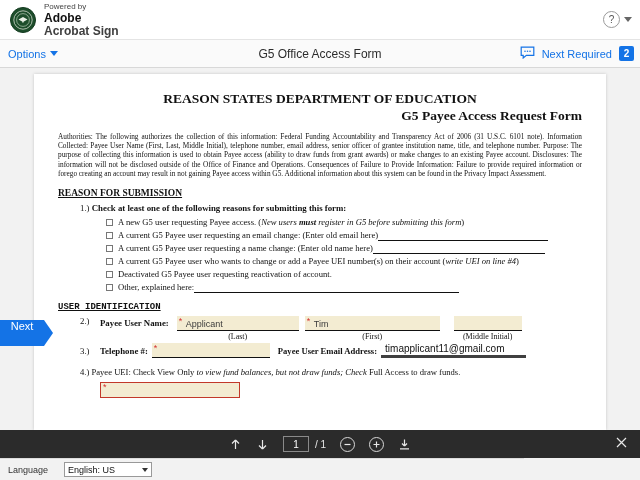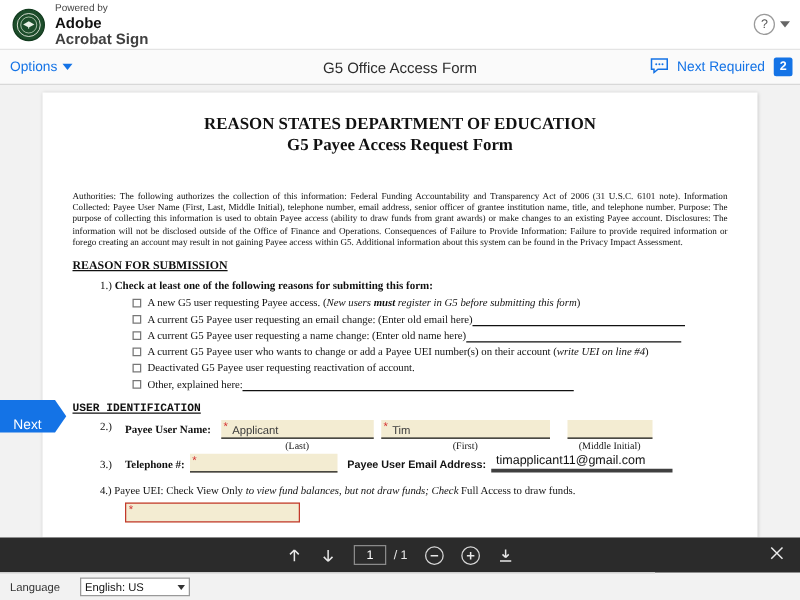--- a/index.html
+++ b/index.html
@@ -66,22 +66,22 @@
   .page {
     position: absolute; top: 6px; left: 34px; width: 572px; height: 356px;
     background: #ffffff; box-shadow: 0 0 3px rgba(0,0,0,0.18);
     padding: 16px 24px 0 24px;
   }
   .doc-title {
     text-align: center; font-family: "Liberation Serif", serif;
     font-size: 13.5px; font-weight: bold; color: #111; line-height: 17px;
   }
   .doc-sub {
-    text-align: center; font-family: "Liberation Serif", serif;
-    font-size: 13.5px; font-weight: bold; color: #111; line-height: 17px; margin-bottom: 28px;
+    text-align: right; font-family: "Liberation Serif", serif;
+    font-size: 13.5px; font-weight: bold; color: #111; line-height: 17px; margin-bottom: 8px;
   }
   .authorities {
     font-family: "Liberation Serif", serif;
     font-size: 7.3px; line-height: 9.2px; color: #111; text-align: justify;
     margin-bottom: 10px;
   }
   .section-head {
     font-family: "Liberation Serif", serif; font-size: 9.5px; font-weight: bold;
     color: #111; text-decoration: underline; margin-bottom: 5px;
   }
@@ -120,41 +120,41 @@
     border-bottom: 1px solid #111;
   }
   .field .req-star { position: absolute; left: 2px; top: 0px; color: #d32f2f; font-size: 9px; }
   .field-empty { background: #f3ecd2; border-bottom: 1px solid #111; height: 15px; }
 
   .subcap {
     font-family: "Liberation Serif", serif; font-size: 8px; color: #111;
     text-align: center; margin-top: 1px;
   }
 
-  .emaillabel { font-family: Liberation Sans, sans-serif; font-size: 8.6px; font-weight: bold; color: #111; }
+  .emaillabel { font-family: Liberation Serif, serif; font-size: 8.6px; font-weight: bold; color: #111; }
   .emailvalue {
     font-family: "Liberation Sans", sans-serif; font-size: 10px; color: #111;
     border-bottom: 3px solid #404040; padding: 0 4px 1px 4px;
   }
 
   .ueiline { font-family: "Liberation Serif", serif; font-size: 8.6px; color: #111; margin-left: 22px; margin-top: 9px; }
   .ueiline b { font-weight: normal; }
   .ueiline i { font-style: italic; }
 
   .uei-field {
     margin-left: 42px; margin-top: 5px; width: 140px; height: 16px;
     background: #f3ecd2; border: 1px solid #c2392b; position: relative;
   }
   .uei-field .req-star { position: absolute; left: 2px; top: -1px; color: #d32f2f; font-size: 9px; }
 
   
   .next-tab {
     position: absolute; left: 0; top: 252px; width: 44px; height: 26px;
     background: #1473e6; color: #fff; font-size: 11px;
-    display: flex; align-items: flex-end; justify-content: center;
+    display: flex; align-items: flex-start; justify-content: center;
   }
   .next-tab::after {
     content: ""; position: absolute; right: -9px; top: 0;
     border-top: 13px solid transparent; border-bottom: 13px solid transparent;
     border-left: 9px solid #1473e6;
   }
 
   
   .viewerbar {
     position: absolute; left: 0; top: 430px; width: 640px; height: 28px;

